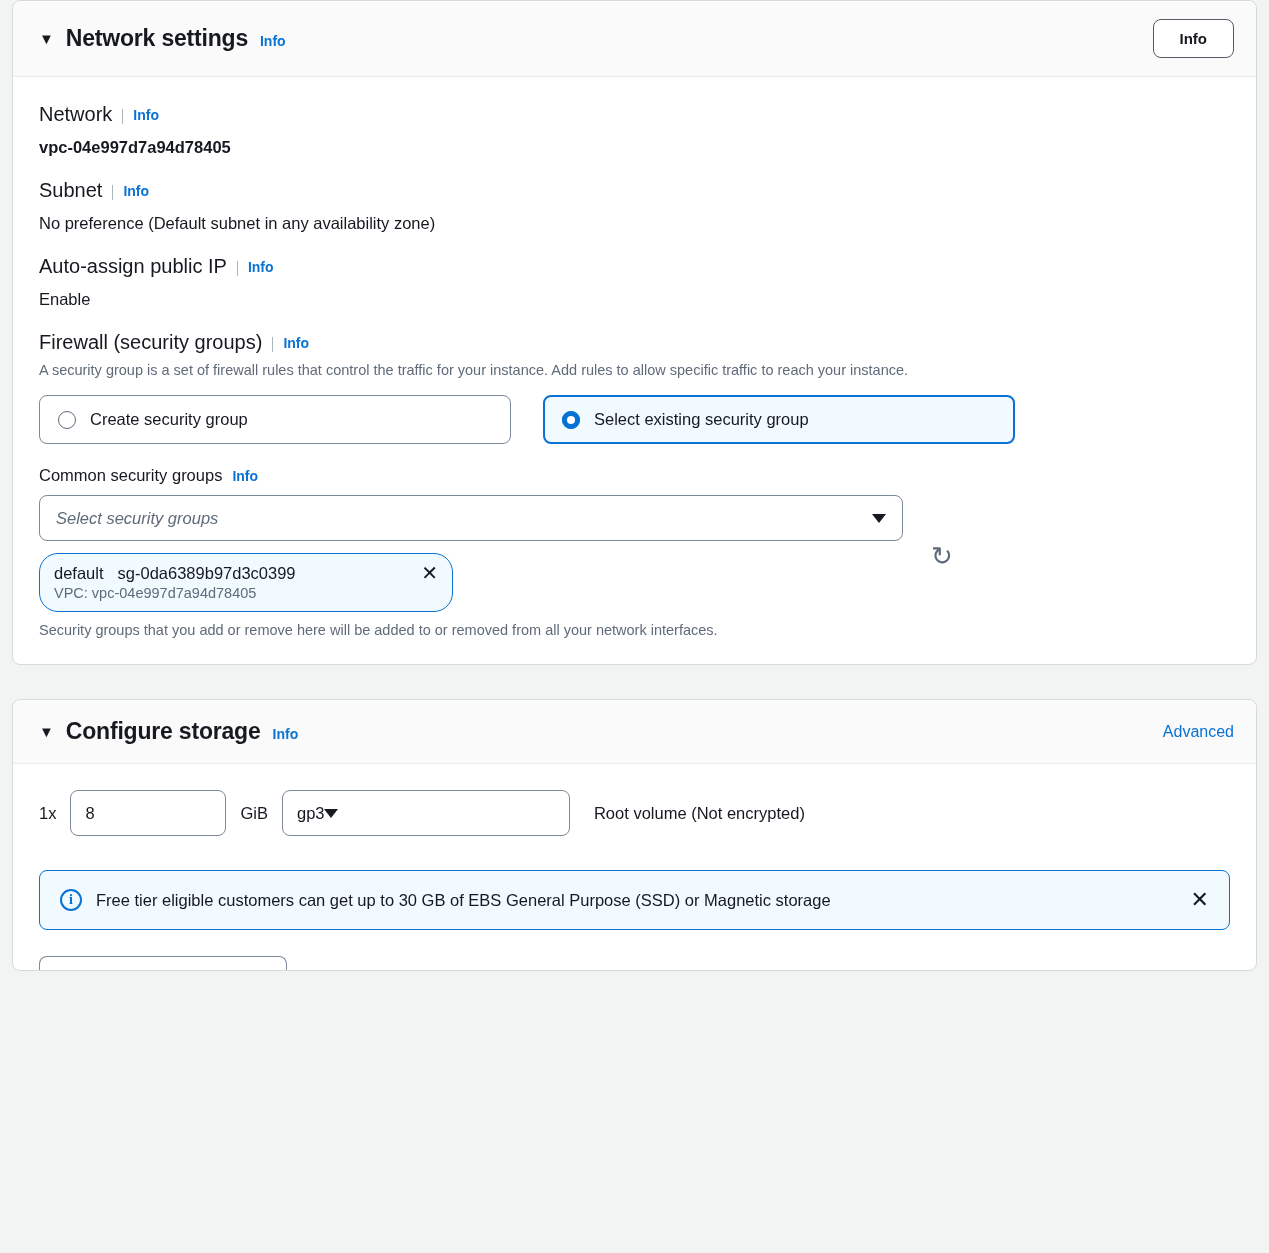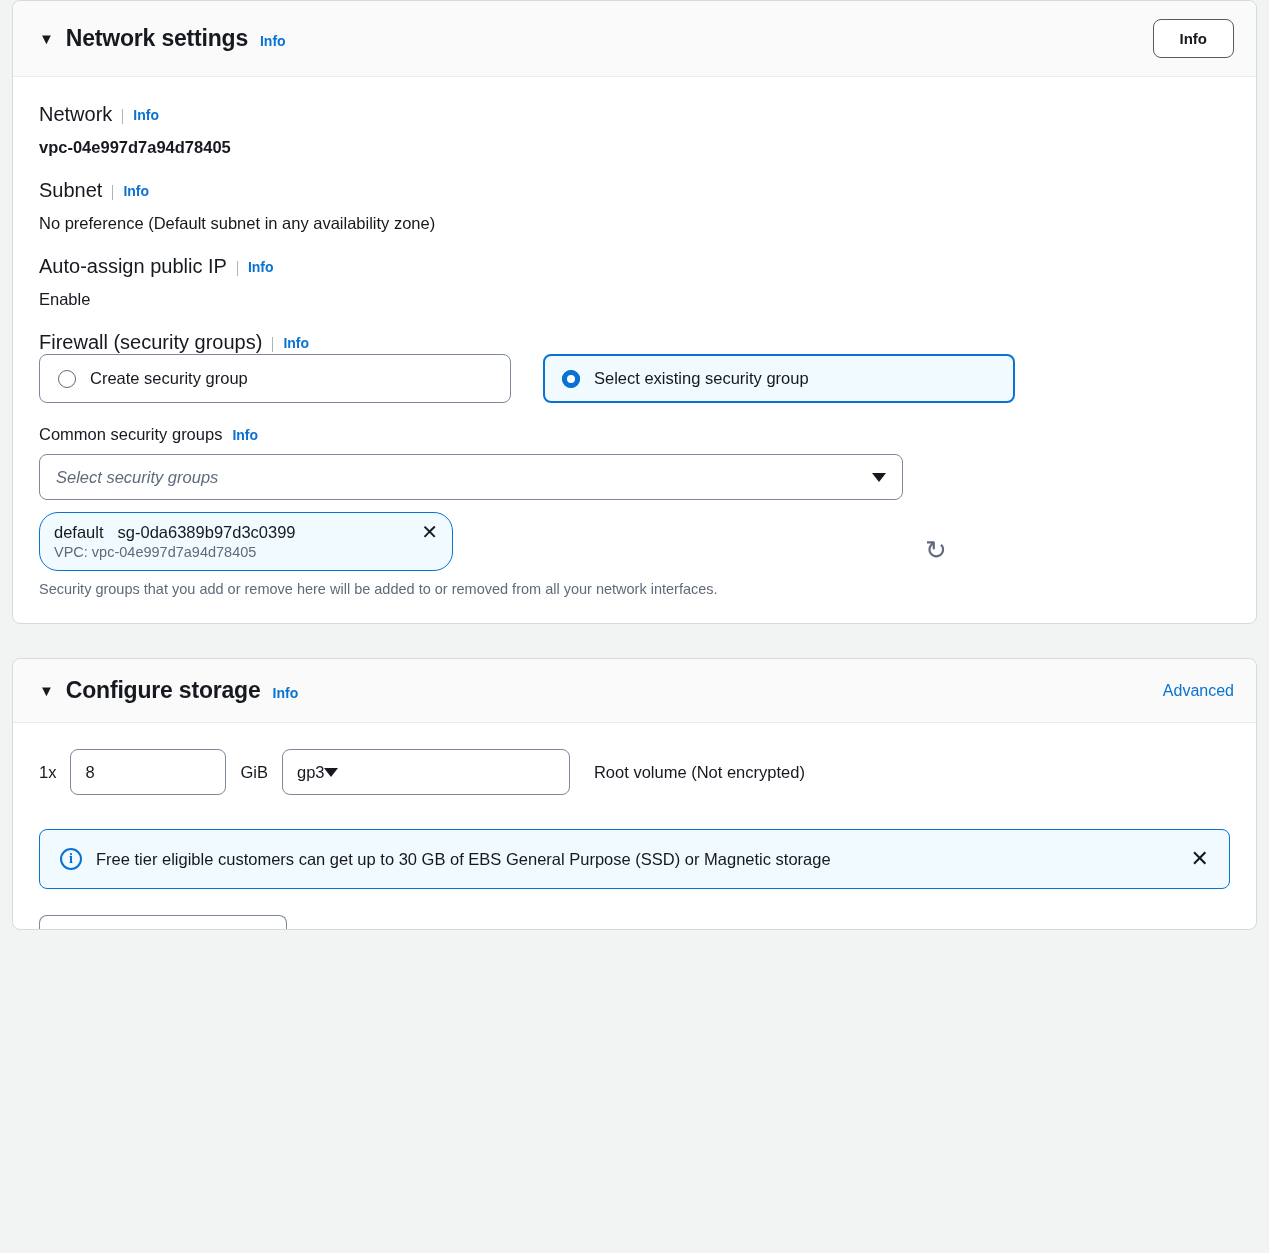--- a/index.html
+++ b/index.html
@@ -159,22 +159,22 @@
   
   .label-inline {
     font-size: 16.5px;
     margin: 4px 0 10px 0;
     display: flex;
     align-items: baseline;
     gap: 10px;
   }
   .select-row {
     display: flex;
-    align-items: center;
-    gap: 22px;
+    align-items: flex-start;
+    gap: 28px;
   }
   .select-box {
     width: 864px;
     border: 1px solid #7d8998;
     border-radius: 8px;
     height: 46px;
     display: flex;
     align-items: center;
     justify-content: space-between;
     padding: 0 16px;
@@ -359,20 +359,21 @@
         <span class="divider-v"></span>
         <a class="info-link">Info</a>
       </div>
       <div class="field-value">Enable</div>
 
       <div class="field-label-row">
         <span class="field-label">Firewall (security groups)</span>
         <span class="divider-v"></span>
         <a class="info-link">Info</a>
       </div>
+      <div class="desc">A security group is a set of firewall rules that control the traffic for your instance. Add rules to allow specific traffic to reach your instance.</div>
 
       <div class="radio-row">
         <label class="radio-tile">
           <span class="radio-circle"></span>
           <span>Create security group</span>
         </label>
         <label class="radio-tile selected">
           <span class="radio-circle on"></span>
           <span>Select existing security group</span>
         </label>

